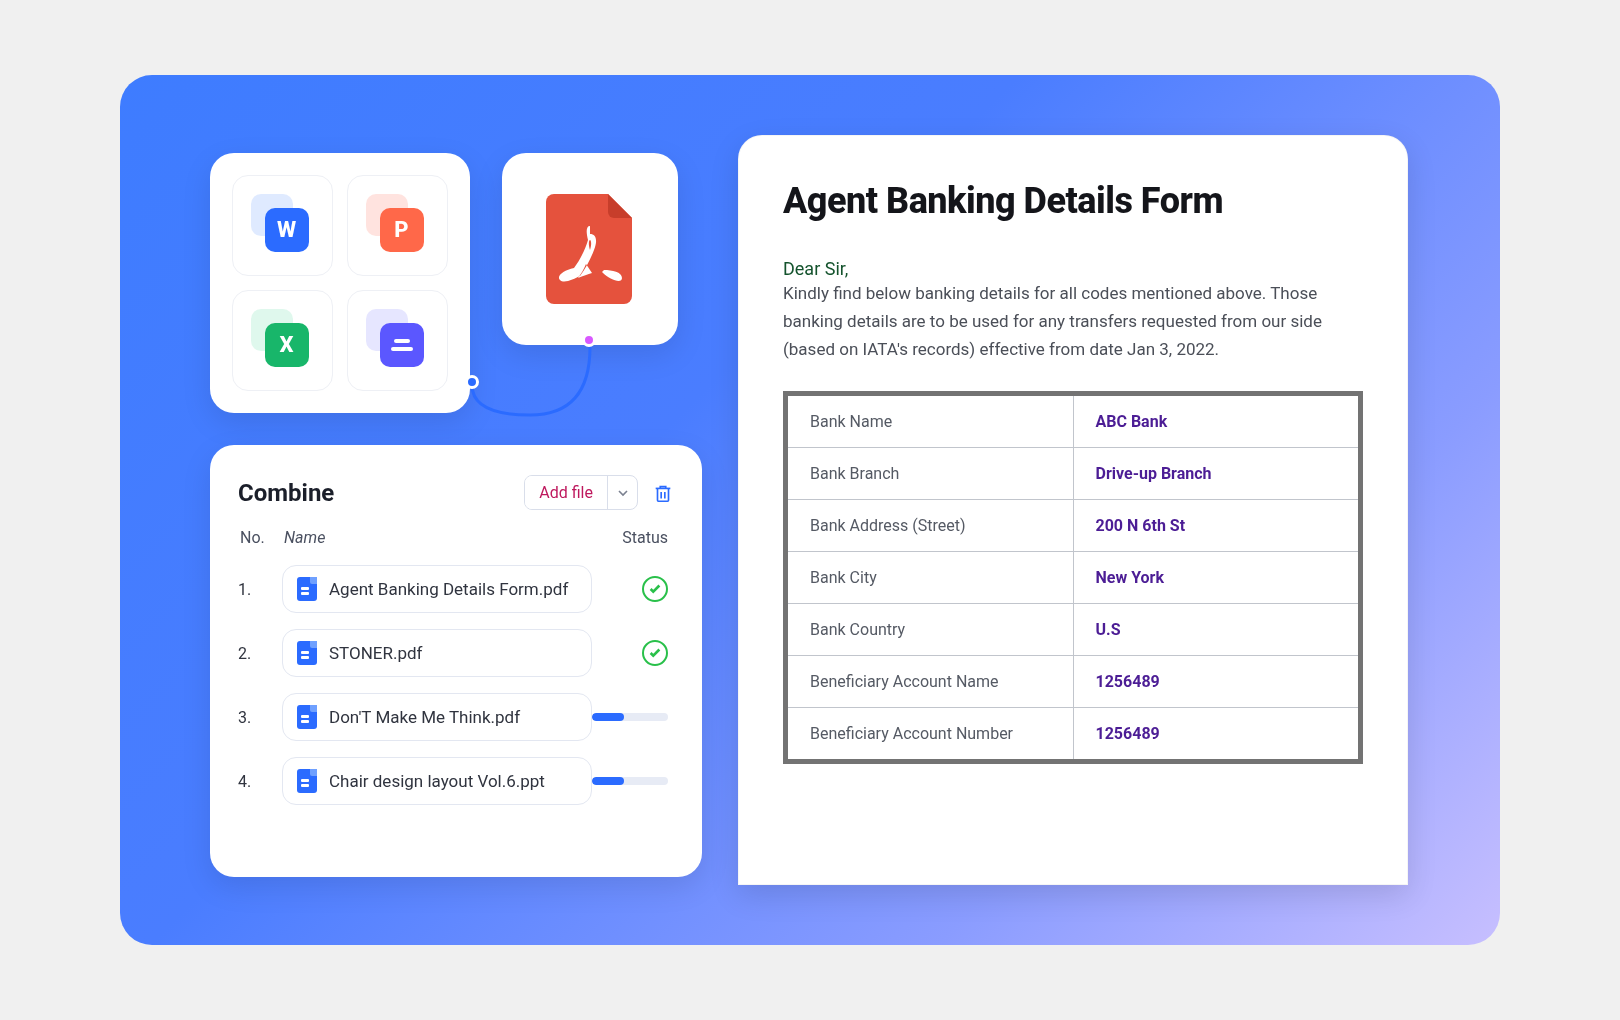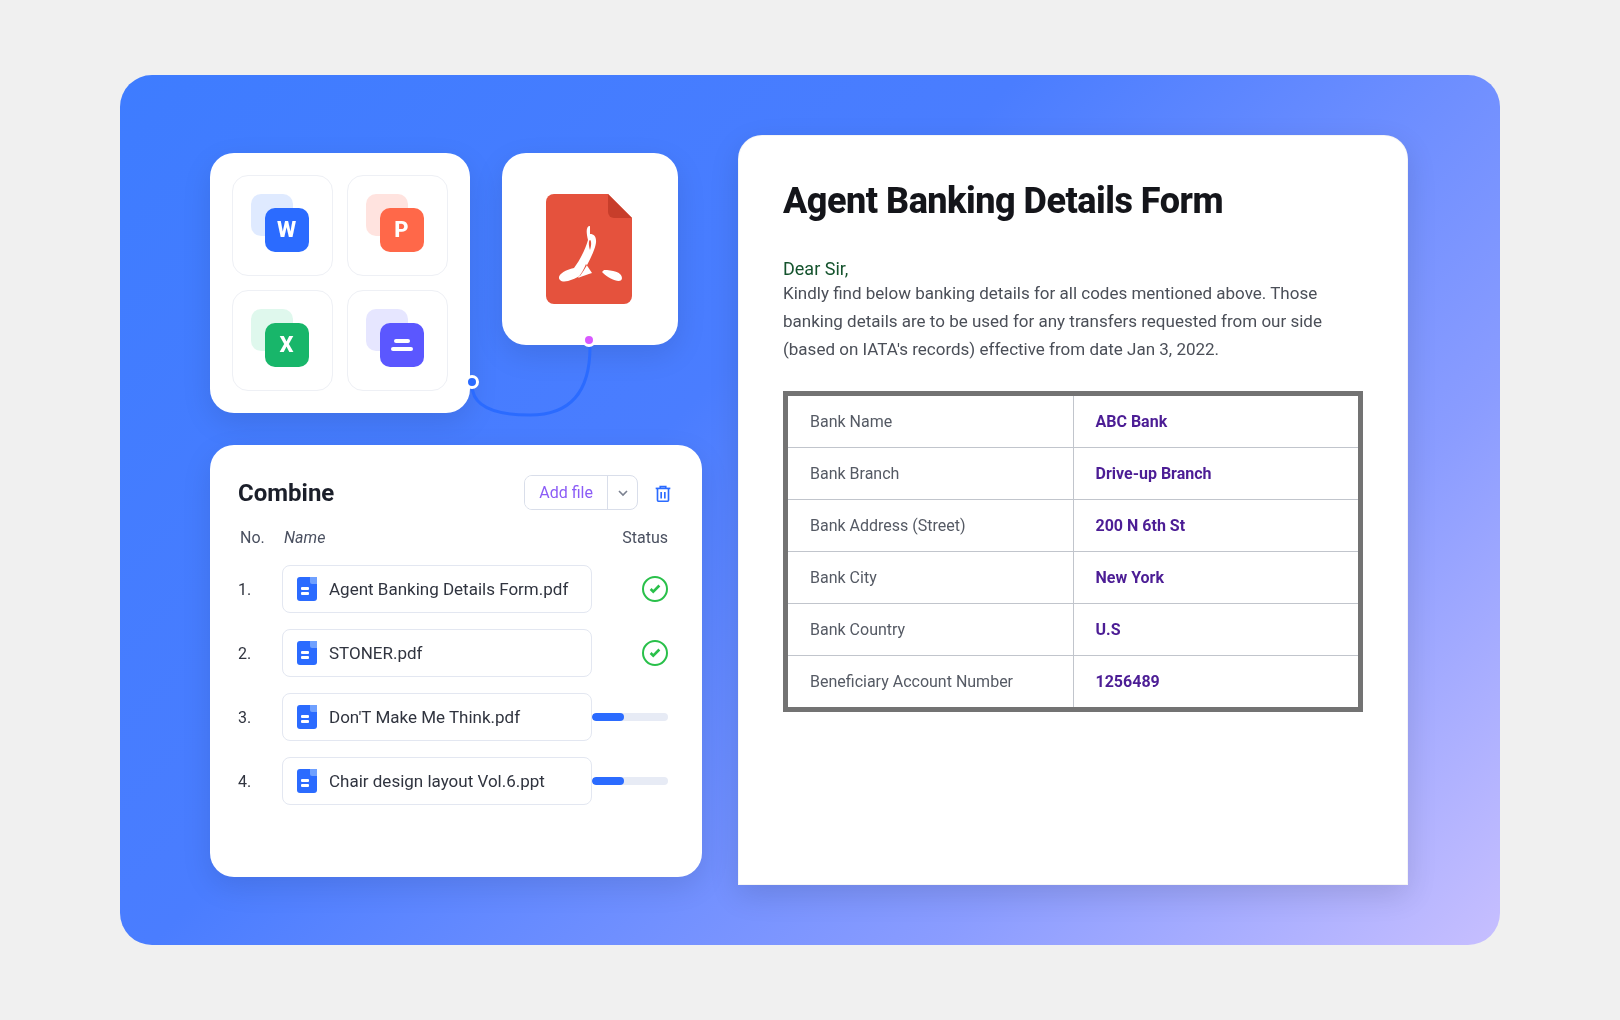--- a/index.html
+++ b/index.html
@@ -136,21 +136,21 @@
 .combine-actions { display: flex; align-items: center; gap: 14px; }
 .addfile-btn {
   display: flex;
   border: 1px solid #d9deea;
   border-radius: 8px;
   overflow: hidden;
 }
 .addfile-left {
   padding: 7px 14px;
   font-size: 16px;
-  color: #8b5cf6;
+  color: #be185d;
   background: #fff;
 }
 .addfile-caret {
   width: 30px;
   border-left: 1px solid #d9deea;
   display:flex; align-items:center; justify-content:center;
   color:#7b8190;
 }
 .delete-icon { color: #2b6bff; width: 22px; height: 22px; }
 
@@ -159,21 +159,21 @@
 .th-name { flex: 1; font-style: italic; }
 .th-status { width: 72px; text-align: right; }
 
 .file-rows { display:flex; flex-direction: column; gap: 16px; }
 .file-row { display:flex; align-items:center; }
 .row-no { width: 44px; font-size: 16px; color: #30343f; }
 .row-chip {
   flex: 1;
   display:flex; align-items:center; gap: 12px;
   border: 1px solid #e3e7f1;
-  border-radius: 8px;
+  border-radius: 14px;
   padding: 11px 14px;
   font-size: 17px;
   color: #30343f;
   max-width: 318px;
 }
 .row-chip .file-icon {
   width: 20px; height: 24px;
   background: #2b6bff;
   border-radius: 3px;
   position: relative;
@@ -375,20 +375,24 @@
           </tr>
           <tr>
             <td class="label">Bank City</td>
             <td class="value">New York</td>
           </tr>
           <tr>
             <td class="label">Bank Country</td>
             <td class="value">U.S</td>
           </tr>
           <tr>
+            <td class="label">Beneficiary Account Name</td>
+            <td class="value">1256489</td>
+          </tr>
+          <tr>
             <td class="label">Beneficiary Account Number</td>
             <td class="value">1256489</td>
           </tr>
         </tbody>
     </table>
   </div>
 
 </div>
 
 </body></html>

